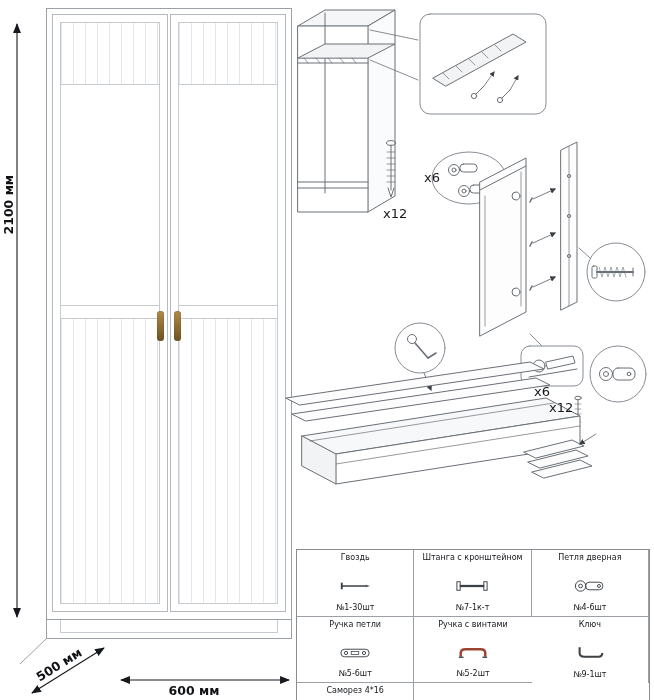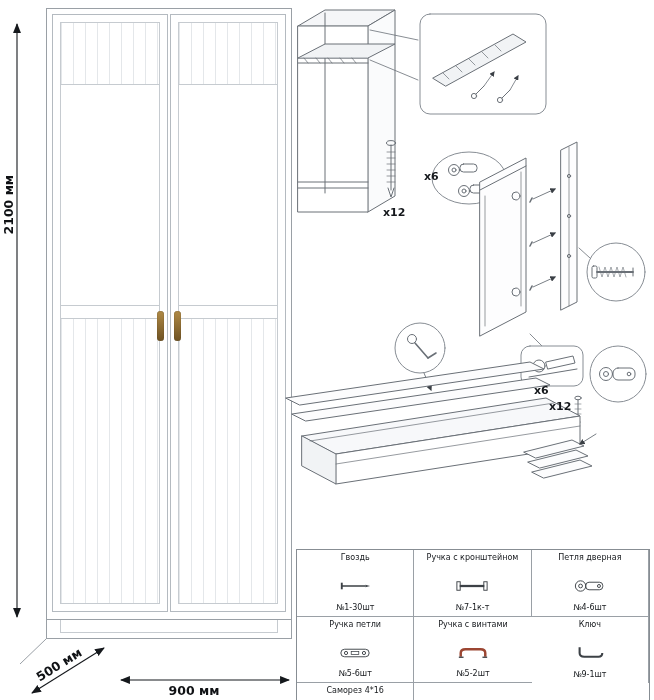--- a/index.html
+++ b/index.html
@@ -28,21 +28,21 @@
   .wr-base{position:absolute;left:46px;top:620px;width:246px;height:19px;border:1.5px solid #9aa0a6;border-top:none;background:#fff}
   .wr-base-recess{position:absolute;left:60px;top:620px;width:218px;height:13px;border:1px solid #c6cbd0;border-top:none;background:#fff}
 
   
   .dim{position:absolute;font-size:12.5px;font-weight:bold;color:#101215;text-align:center;white-space:nowrap}
   .dim-h{left:-21px;top:198px;width:58px;transform:rotate(-90deg)}
   .dim-w{left:165px;top:683px;width:58px}
   .dim-d{left:30px;top:657px;width:58px;transform:rotate(-32deg)}
 
   
-  .qty{position:absolute;font-size:11px;font-weight:bold;color:#15181c}
+  .qty{position:absolute;font-size:13px;font-weight:normal;color:#15181c}
   .qty-top{left:383px;top:206px}
   .qty-uh{left:424px;top:170px}
   .qty-lh{left:534px;top:384px}
   .qty-ls{left:549px;top:400px}
 
   
   .parts-table{position:absolute;left:296px;top:549px;width:354px;height:188px;display:grid;
     grid-template-columns:repeat(3,1fr);grid-template-rows:repeat(2,1fr);border:1px solid #878d93;background:#fff}
   .pt-cell{border-right:1px solid #9aa0a6;border-bottom:1px solid #9aa0a6;display:flex;flex-direction:column;
     align-items:center;justify-content:space-between;padding:3px 2px 4px;overflow:hidden}
@@ -88,21 +88,21 @@
     </defs>
     <g stroke="#15181c" stroke-width="1.1" fill="none">
       <line x1="17" y1="24" x2="17" y2="617" marker-start="url(#dimarr)" marker-end="url(#dimarr)"></line>
       <line x1="121" y1="680" x2="289" y2="680" marker-start="url(#dimarr)" marker-end="url(#dimarr)"></line>
       <line x1="32" y1="693" x2="104" y2="648" marker-start="url(#dimarr)" marker-end="url(#dimarr)"></line>
     </g>
     <line x1="46" y1="639" x2="20" y2="664" stroke="#9aa0a6" stroke-width="1"></line>
   </svg>
 
   <div class="dim dim-h">2100 мм</div>
-  <div class="dim dim-w">900 мм</div>
+  <div class="dim dim-w">600 мм</div>
   <div class="dim dim-d">500 мм</div>
 
   <svg class="assembly-svg" width="376" height="548" viewBox="0 0 376 548">
     <defs>
       <marker id="arr" viewBox="0 0 10 10" refX="8" refY="5" markerWidth="6.5" markerHeight="6.5" orient="auto-start-reverse">
         <path d="M0,0 L10,5 L0,10 z" fill="#3a3f45"></path>
       </marker>
     </defs>
     <g fill="none" stroke="#6a7077" stroke-width="1" stroke-linecap="round" stroke-linejoin="round">
 
@@ -247,21 +247,21 @@
       <svg class="pt-icon" viewBox="0 0 36 20">
         <line x1="4" y1="10" x2="29" y2="10" stroke="#3c4146" stroke-width="1.6"></line>
         <line x1="4" y1="6.5" x2="4" y2="13.5" stroke="#3c4146" stroke-width="2"></line>
         <polygon points="29,8.6 34,10 29,11.4" fill="#3c4146"></polygon>
       </svg>
       <div class="pt-count">№1-30шт</div>
     </div>
 
 
     <div class="pt-cell">
-      <div class="pt-name">Ручка с кронштейном</div>
+      <div class="pt-name">Штанга с кронштейном</div>
       <svg class="pt-icon" viewBox="0 0 36 20">
         <line x1="5" y1="10" x2="31" y2="10" stroke="#3c4146" stroke-width="2.4"></line>
         <rect x="2" y="5.5" width="3.5" height="9" fill="none" stroke="#3c4146"></rect>
         <rect x="30.5" y="5.5" width="3.5" height="9" fill="none" stroke="#3c4146"></rect>
       </svg>
       <div class="pt-count">№7-1к-т</div>
     </div>
 
     <div class="pt-cell">
       <div class="pt-name">Петля дверная</div>

